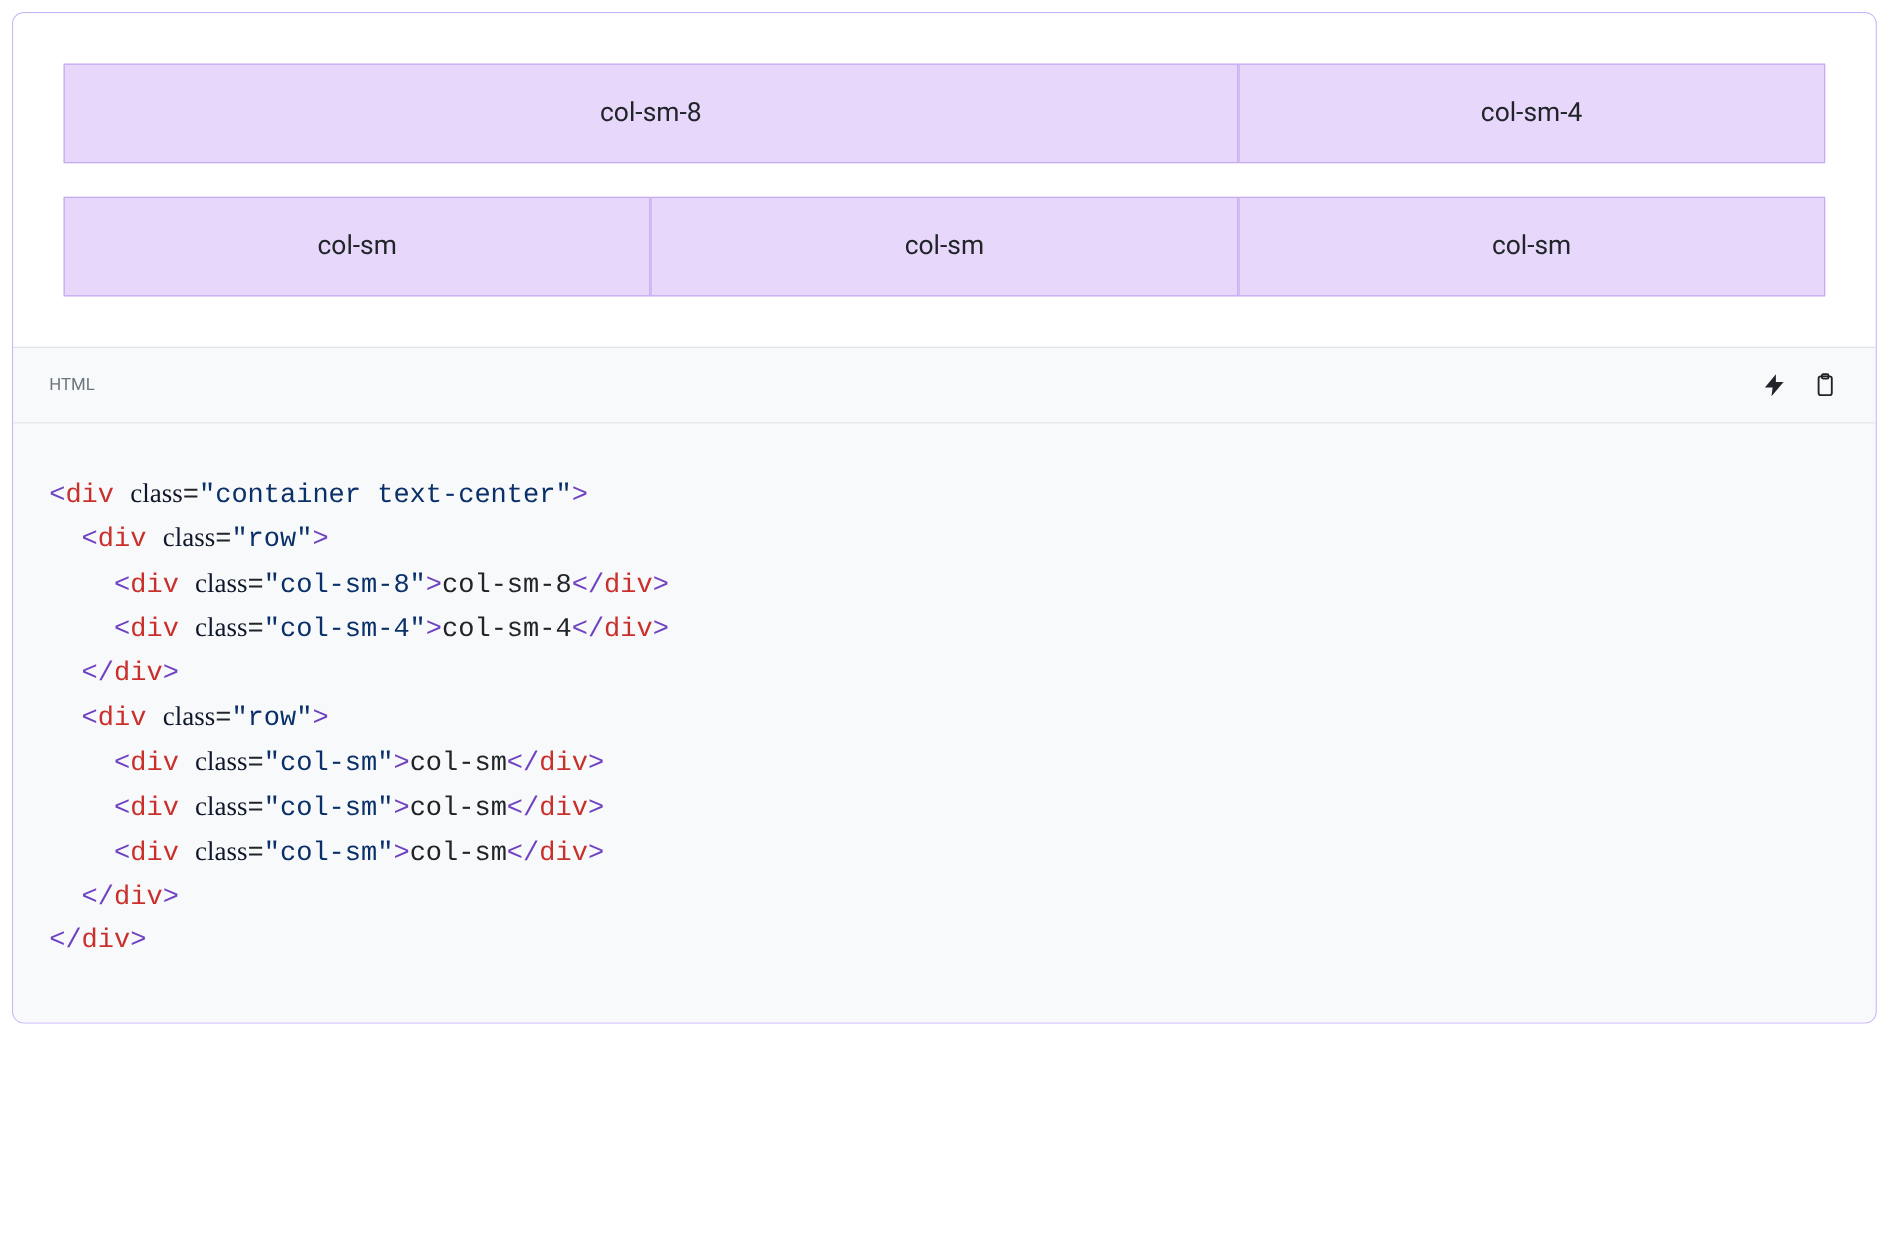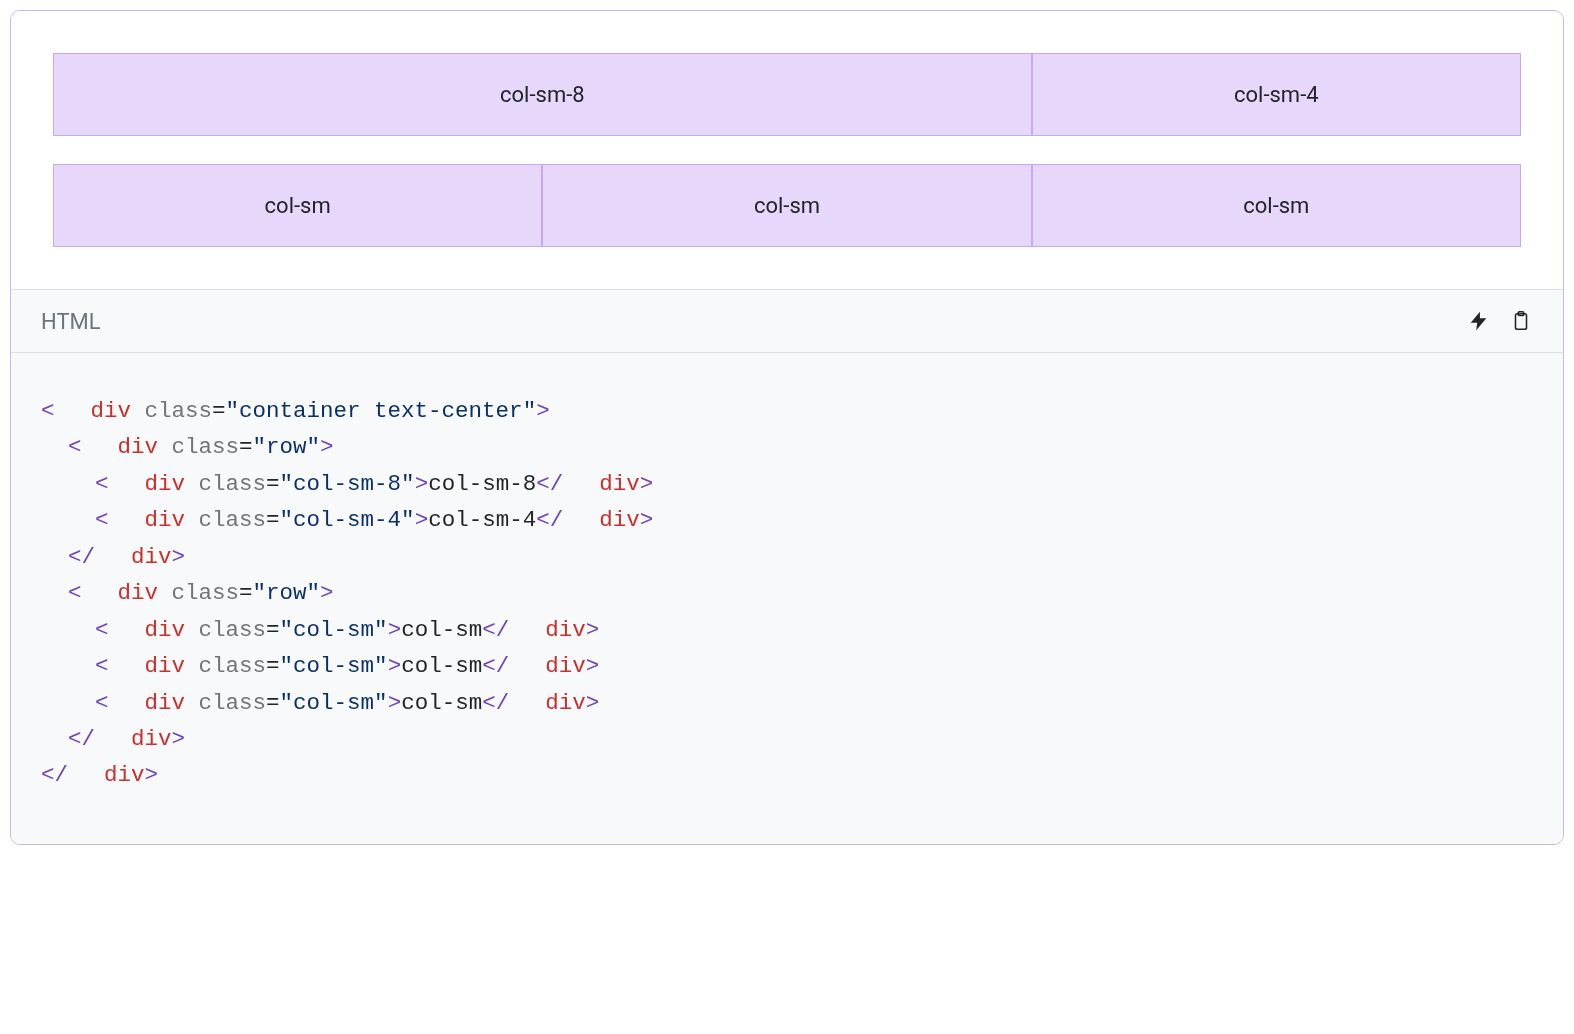--- a/index.html
+++ b/index.html
@@ -39,21 +39,21 @@
       display: flex;
       align-items: center;
       justify-content: space-between;
       background: #f8f9fa;
       border-top: 1px solid #dee2e6;
       border-bottom: 1px solid #dee2e6;
       padding: 18px 30px;
     }
     .code-header .label {
       color: #6c757d;
-      font-size: 22px;
+      font-size: 14px;
     }
     .code-header .icons {
       display: flex;
       gap: 18px;
       align-items: center;
     }
     .code-header .ic {
       width: 24px;
       height: 26px;
       display: flex;
@@ -67,22 +67,22 @@
       padding: 40px 30px 50px 30px;
     }
     pre {
       font-family: SFMono-Regular, Menlo, Monaco, Consolas, "Liberation Mono", "Courier New", monospace;
       font-size: 22.5px;
       line-height: 1.62;
       white-space: pre;
       color: #212529;
     }
     .p  { color: #6f42c1; }   
-    .t  { color: #c9302c; margin-left: 36px; }   
-    .a  { color: #737373; }   
+    .t  { color: #c9302c; }   
+    .a  { color: #0f172a; font-family: Liberation Serif, serif; }   
     .eq { color: #212529; }
     .s  { color: #0a3069; }   
     .x  { color: #212529; }   
   </style>
 </head>
 <body>
 
 <div class="card">
 
   <div class="preview">

